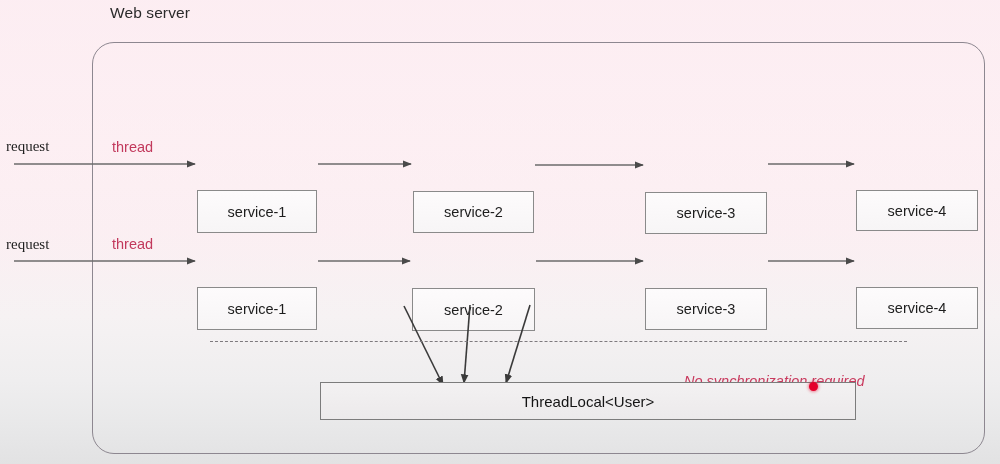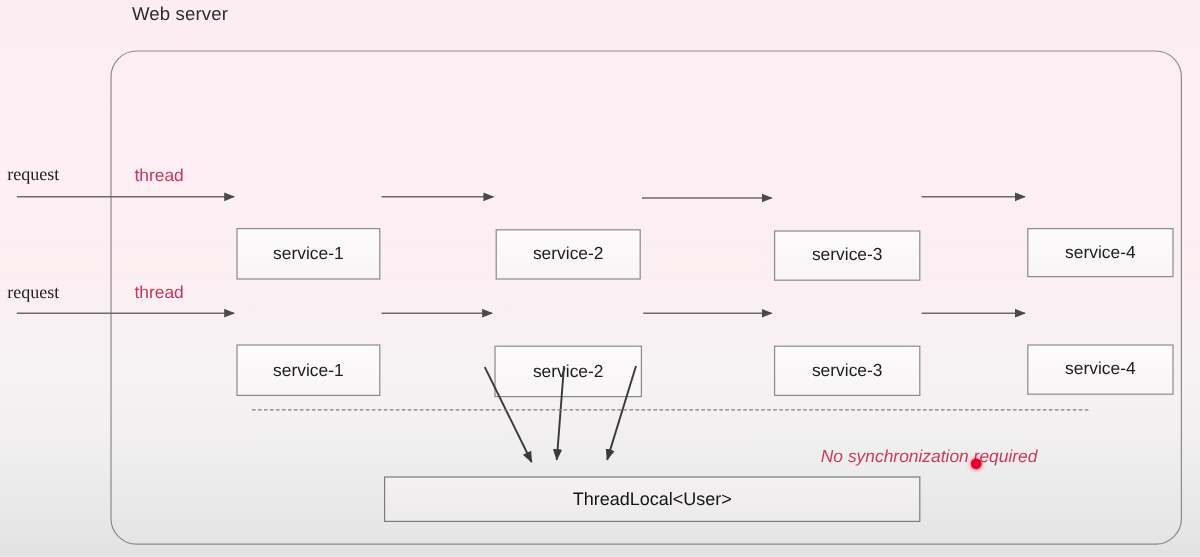--- a/index.html
+++ b/index.html
@@ -83,22 +83,22 @@
     font-size: 14.5px;
     color: #1d1d1d;
     white-space: nowrap;
     margin-top: 48px;
   }
 
   
   .tl-box {
     position: absolute;
     left: 320px;
-    top: 397px;
-    width: 447px;
+    top: 382px;
+    width: 536px;
     height: 38px;
     box-sizing: border-box;
     border: 1.4px solid #7c7c7c;
     background: linear-gradient(to bottom, #f3f1f2, #eceaeb);
     display: flex;
     align-items: center;
     justify-content: center;
     font-size: 15px;
     color: #141414;
     white-space: nowrap;

